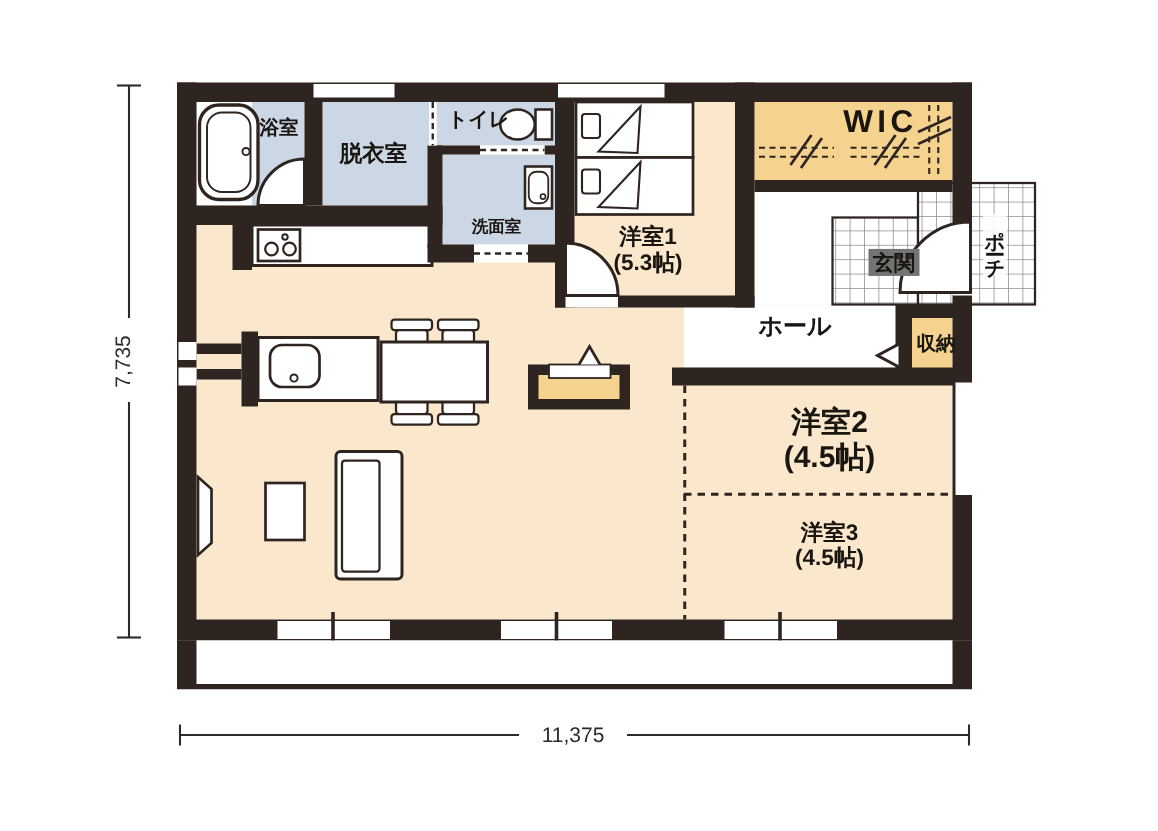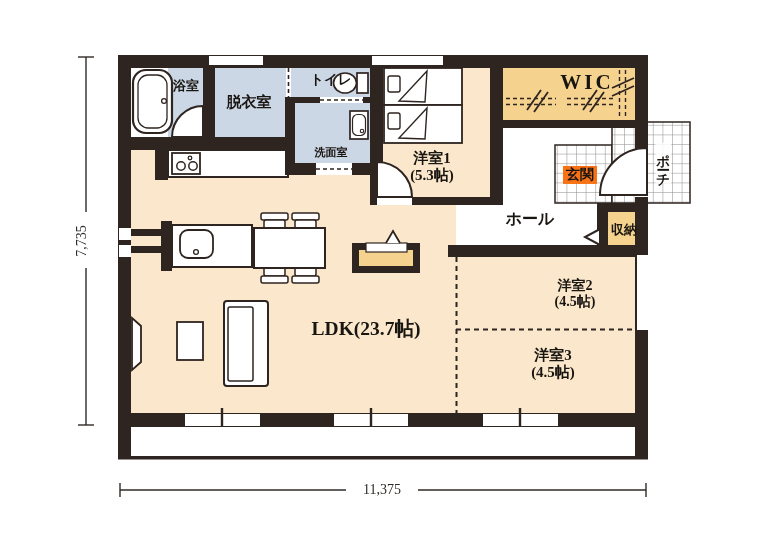--- a/index.html
+++ b/index.html
@@ -1,25 +1,25 @@
 <!DOCTYPE html>
 <html><head>
 <meta charset="utf-8">
 <style>
   html,body{margin:0;padding:0;background:#ffffff;}
   #canvas{
     position:relative;width:744px;height:554px;background:#ffffff;overflow:hidden;
-    font-family:Liberation Serif, serif;color:#1a1a1a;
+    font-family:Liberation Sans, sans-serif;color:#1a1a1a;
   }
   #plan-svg{position:absolute;left:0;top:0;z-index:1;}
   .lbl{position:absolute;z-index:3;transform:translate(-50%,-50%);
        font-weight:600;white-space:nowrap;text-align:center;line-height:1.15;color:#191511;}
   .lbl .sub{display:block;}
   .wic-lbl{font-size:21px;font-weight:700;letter-spacing:3px;}
-  .genkan-lbl{font-size:14px;background:#f97316;padding:1px 3px;}
+  .genkan-lbl{font-size:14px;background:#737373;padding:1px 3px;margin-left:16px;}
   .porch-lbl{font-size:13.5px;writing-mode:vertical-rl;letter-spacing:2px;background:rgba(255,255,255,.85);padding:2px 0;}
   .dim{font-weight:400;color:#2e2a26;background:#ffffff;}
   .dim-v{transform:translate(-50%,-50%) rotate(-90deg);}
 </style>
 </head>
 <body>
 
 <div id="canvas">
 
 <svg id="plan-svg" width="772" height="554" viewBox="0 0 772 554">
@@ -222,42 +222,41 @@
     <line x1="78" y1="425" x2="94" y2="425"></line>
     <line x1="120" y1="490" x2="346" y2="490"></line>
     <line x1="418" y1="490" x2="646" y2="490"></line>
     <line x1="120" y1="483" x2="120" y2="497"></line>
     <line x1="646" y1="483" x2="646" y2="497"></line>
   </g>
 </svg>
 
 <div class="lbl" style="left:186px;top:86px;font-size:13px;">浴室</div>
 <div class="lbl" style="left:249px;top:103px;font-size:15px;">脱衣室</div>
-<div class="lbl" style="left:331px;top:80px;font-size:13.5px;text-align:center;">トイレ</div>
+<div class="lbl" style="left:319px;top:80px;font-size:13.5px;text-align:center;">トイレ</div>
 <div class="lbl" style="left:331px;top:152px;font-size:11px;">洗面室</div>
 
 <div class="lbl" style="left:432px;top:167px;font-size:15px;">
   <span class="sub">洋室1</span>
   <span class="sub">(5.3帖)</span>
 </div>
 
 <div class="lbl wic-lbl" style="left:567px;top:82px;margin-left:20px;">WIC</div>
 <div class="lbl genkan-lbl" style="left:580px;top:175px;">玄関</div>
 <div class="lbl porch-lbl" style="left:663px;top:163px;">ポーチ</div>
 <div class="lbl" style="left:530px;top:219px;font-size:16px;">ホール</div>
 <div class="lbl" style="left:624px;top:230px;font-size:13px;">収納</div>
 
-<div class="lbl" style="left:575px;top:294px;font-size:14px;">
+<div class="lbl" style="left:553px;top:294px;font-size:20px;">
   <span class="sub">洋室2</span>
   <span class="sub">(4.5帖)</span>
 </div>
 
 <div class="lbl" style="left:553px;top:364px;font-size:15px;text-align:center;">
   <span class="sub">洋室3</span>
   <span class="sub">(4.5帖)</span>
 </div>
 
-<div class="lbl" style="left:366px;top:329px;font-size:19.5px;">LDK(23.7帖)</div>
 
 <div class="lbl dim dim-v" style="left:82px;top:241px;font-size:14px;">7,735</div>
 <div class="lbl dim" style="left:382px;top:490px;font-size:14px;padding:0 4px;">11,375</div>
 
 </div>
 
 </body></html>

